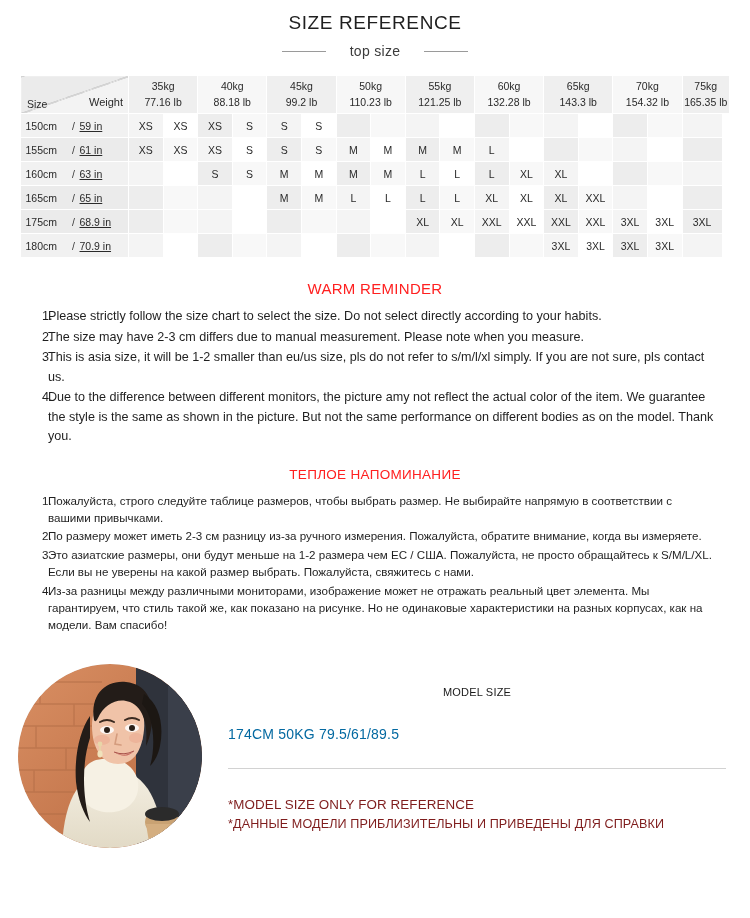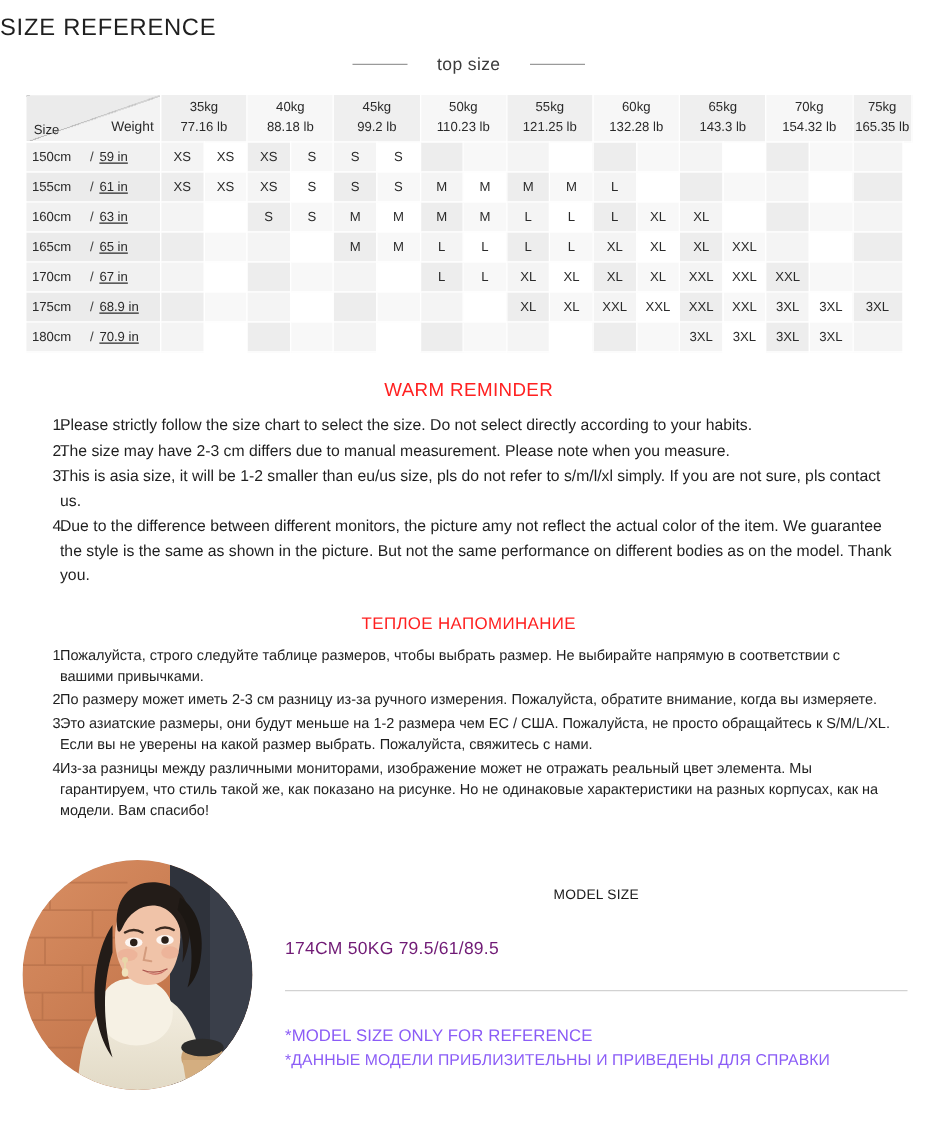--- a/index.html
+++ b/index.html
@@ -10,21 +10,21 @@
   body {
     width: 750px;
     height: 918px;
     font-family: "Liberation Sans", sans-serif;
     color: #1a1a1a;
     position: relative;
     overflow: hidden;
   }
 
   
-  .title-block { padding-top: 6px; }
+  .title-block { padding-top: 6px; text-align: center; }
   .main-title {
     font-size: 19px;
     letter-spacing: 0.6px;
     color: #1f1f1f;
     font-weight: 400;
     margin: 0;
     padding-top: 6px;
   }
   .subtitle-row {
     display: flex;
@@ -172,32 +172,32 @@
   .model-info { flex: 1 1 auto; padding-top: 22px; }
   .model-info .m-title {
     font-size: 11px;
     letter-spacing: 0.2px;
     color: #1a1a1a;
     margin-bottom: 28px;
     text-align: center;
   }
   .model-info .m-line {
     font-size: 14px;
-    color: #701a75;
+    color: #0369a1;
     letter-spacing: 0.2px;
     margin-bottom: 6px;
   }
   .m-divider {
     height: 1px;
     background: #d2d2d2;
     margin: 26px 0 26px 0;
   }
   .m-foot {
     font-size: 13.4px;
-    color: #8b5cf6;
+    color: #7f1d1d;
     letter-spacing: 0.1px;
     line-height: 1.5;
   }
   .m-foot.ru { font-size: 12.6px; }
 </style>
 </head>
 <body>
 
 <div class="title-block">
   <h1 class="main-title">SIZE REFERENCE</h1>
@@ -349,40 +349,20 @@
           <td class="v t0">L</td>
           <td class="v t2">L</td>
           <td class="v t3">L</td>
           <td class="v t1">XL</td>
           <td class="v t0">XL</td>
           <td class="v t2">XL</td>
           <td class="v t3">XXL</td>
           <td class="v t1"></td>
           <td class="v t0"></td>
           <td class="v t2"></td>
-        </tr>
-        <tr>
-          <td class="sizecell lbl0"><span class="cm">170cm</span><span class="sep">/</span><span class="inch">67 in</span></td>
-          <td class="v t1"></td>
-          <td class="v t0"></td>
-          <td class="v t2"></td>
-          <td class="v t3"></td>
-          <td class="v t1"></td>
-          <td class="v t0"></td>
-          <td class="v t2">L</td>
-          <td class="v t3">L</td>
-          <td class="v t1">XL</td>
-          <td class="v t0">XL</td>
-          <td class="v t2">XL</td>
-          <td class="v t3">XL</td>
-          <td class="v t1">XXL</td>
-          <td class="v t0">XXL</td>
-          <td class="v t2">XXL</td>
-          <td class="v t3"></td>
-          <td class="v t1"></td>
         </tr>
         <tr>
           <td class="sizecell lbl1"><span class="cm">175cm</span><span class="sep">/</span><span class="inch">68.9 in</span></td>
           <td class="v t2"></td>
           <td class="v t3"></td>
           <td class="v t1"></td>
           <td class="v t0"></td>
           <td class="v t2"></td>
           <td class="v t3"></td>
           <td class="v t1"></td>

